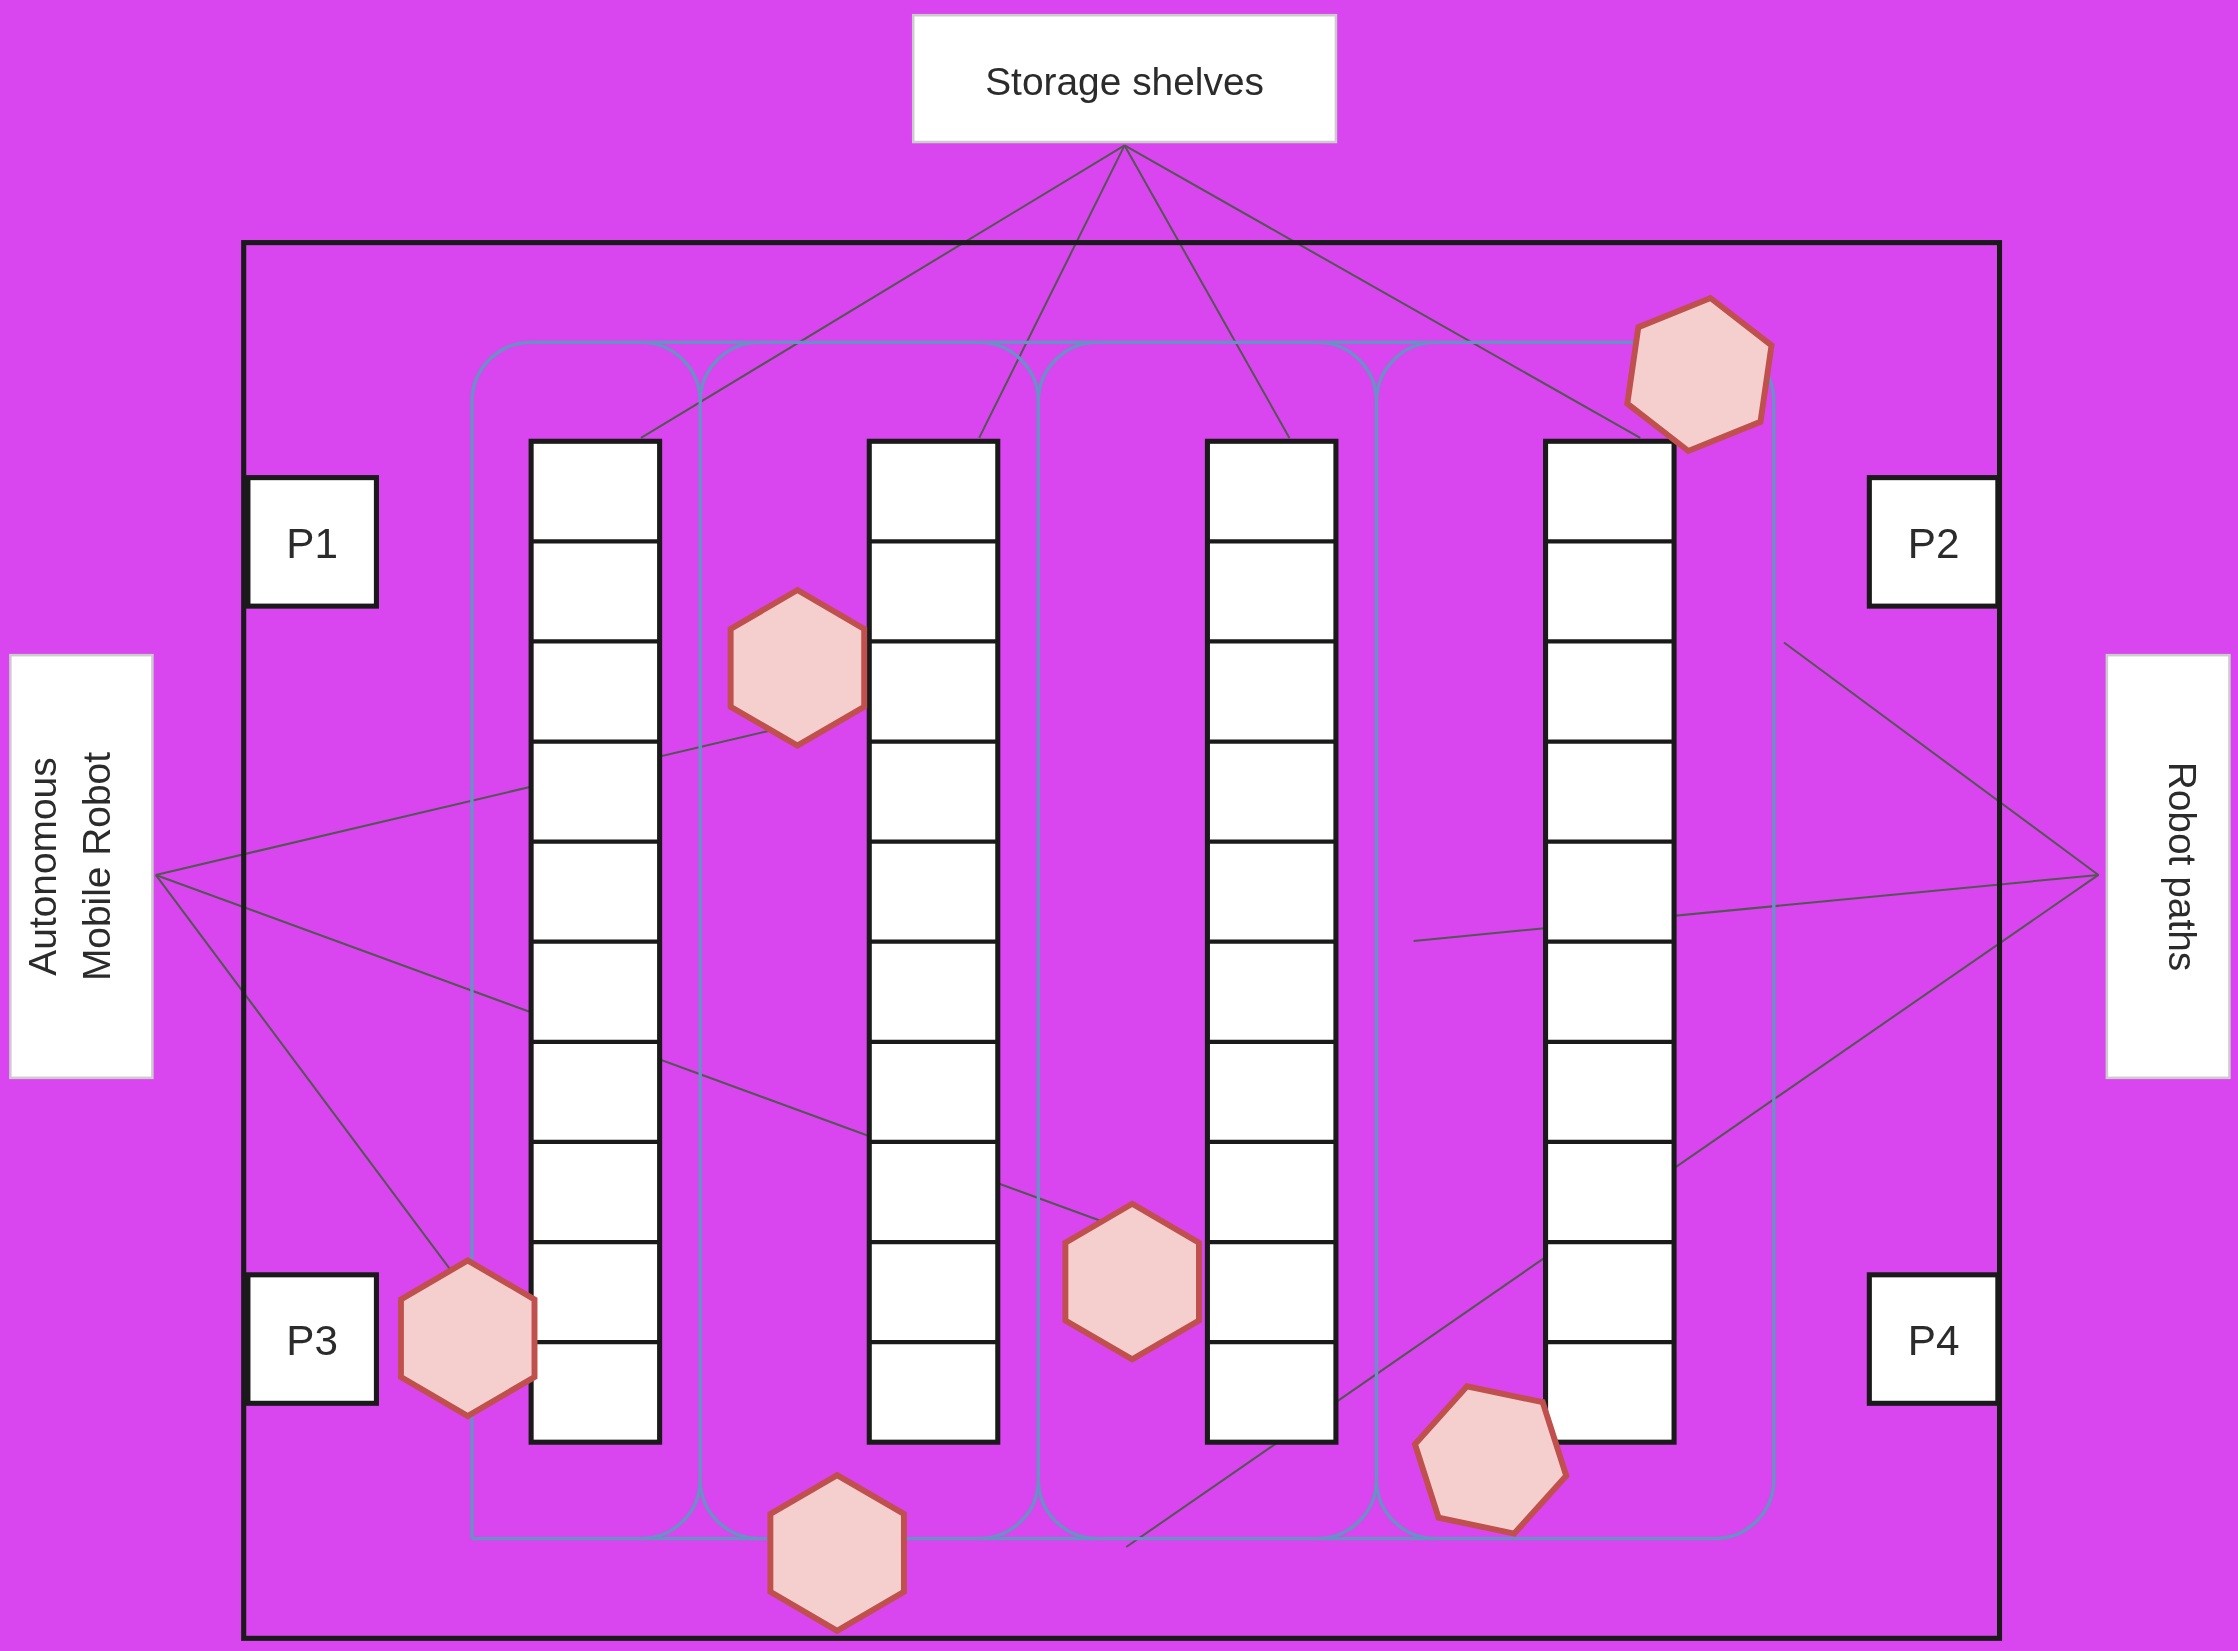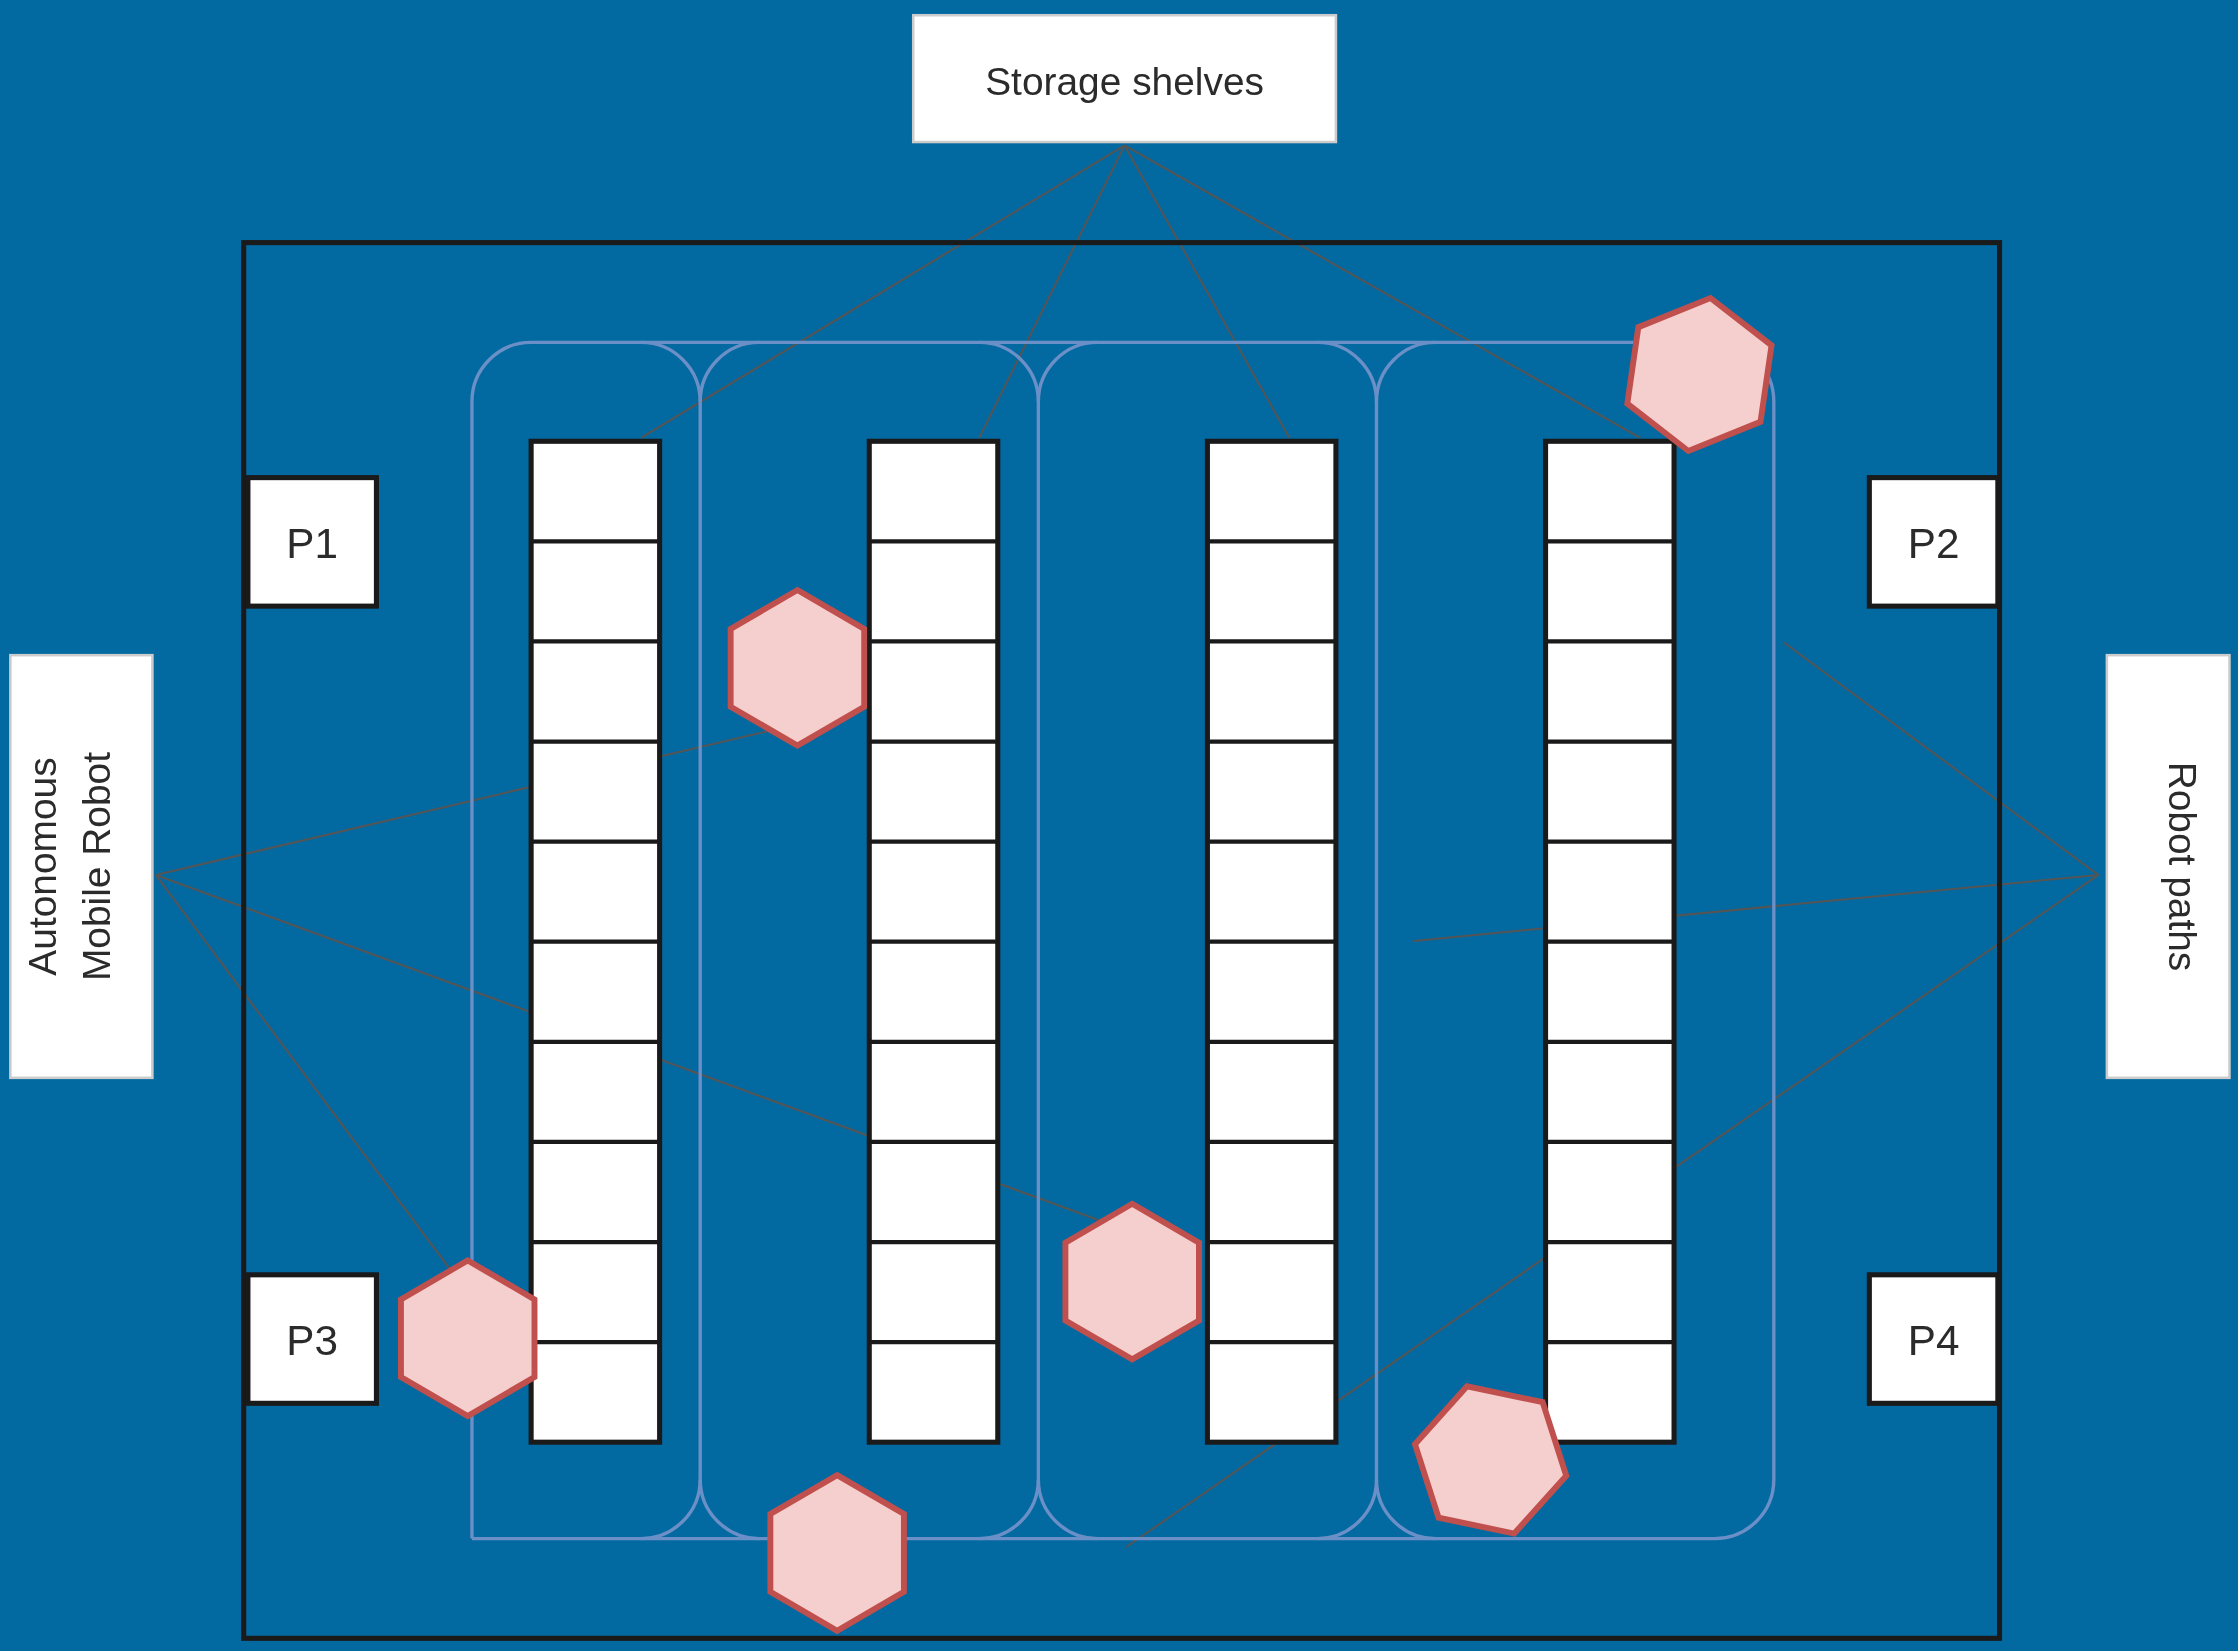--- a/index.html
+++ b/index.html
@@ -7,21 +7,21 @@
     padding: 0;
     background: #ffffff;
   }
   body {
     font-family: "Liberation Sans", sans-serif;
   }
   #stage {
     position: relative;
     width: 2239px;
     height: 1651px;
-    background: #0369a1;
+    background: #d946ef;
     overflow: hidden;
   }
   #diagram-svg {
     position: absolute;
     left: 0;
     top: 0;
     width: 2239px;
     height: 1651px;
   }
   .lbl-text {

